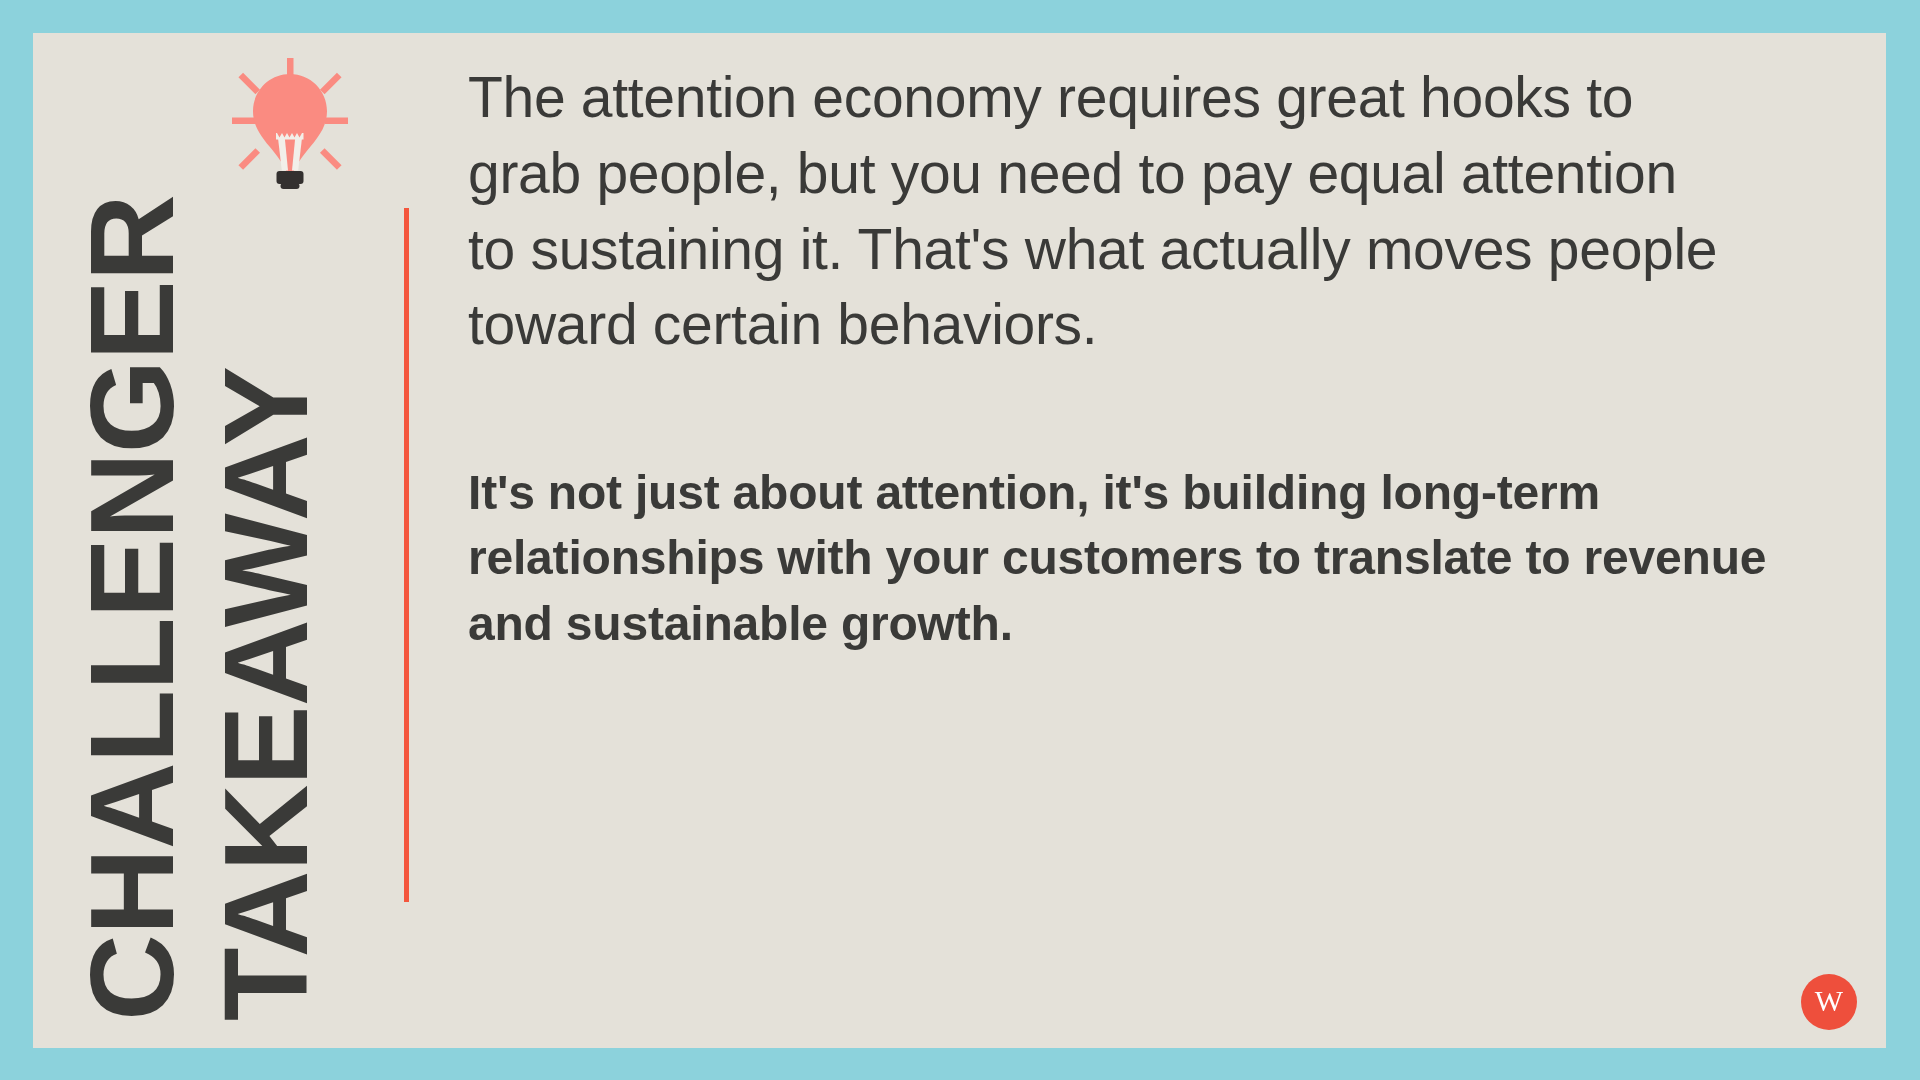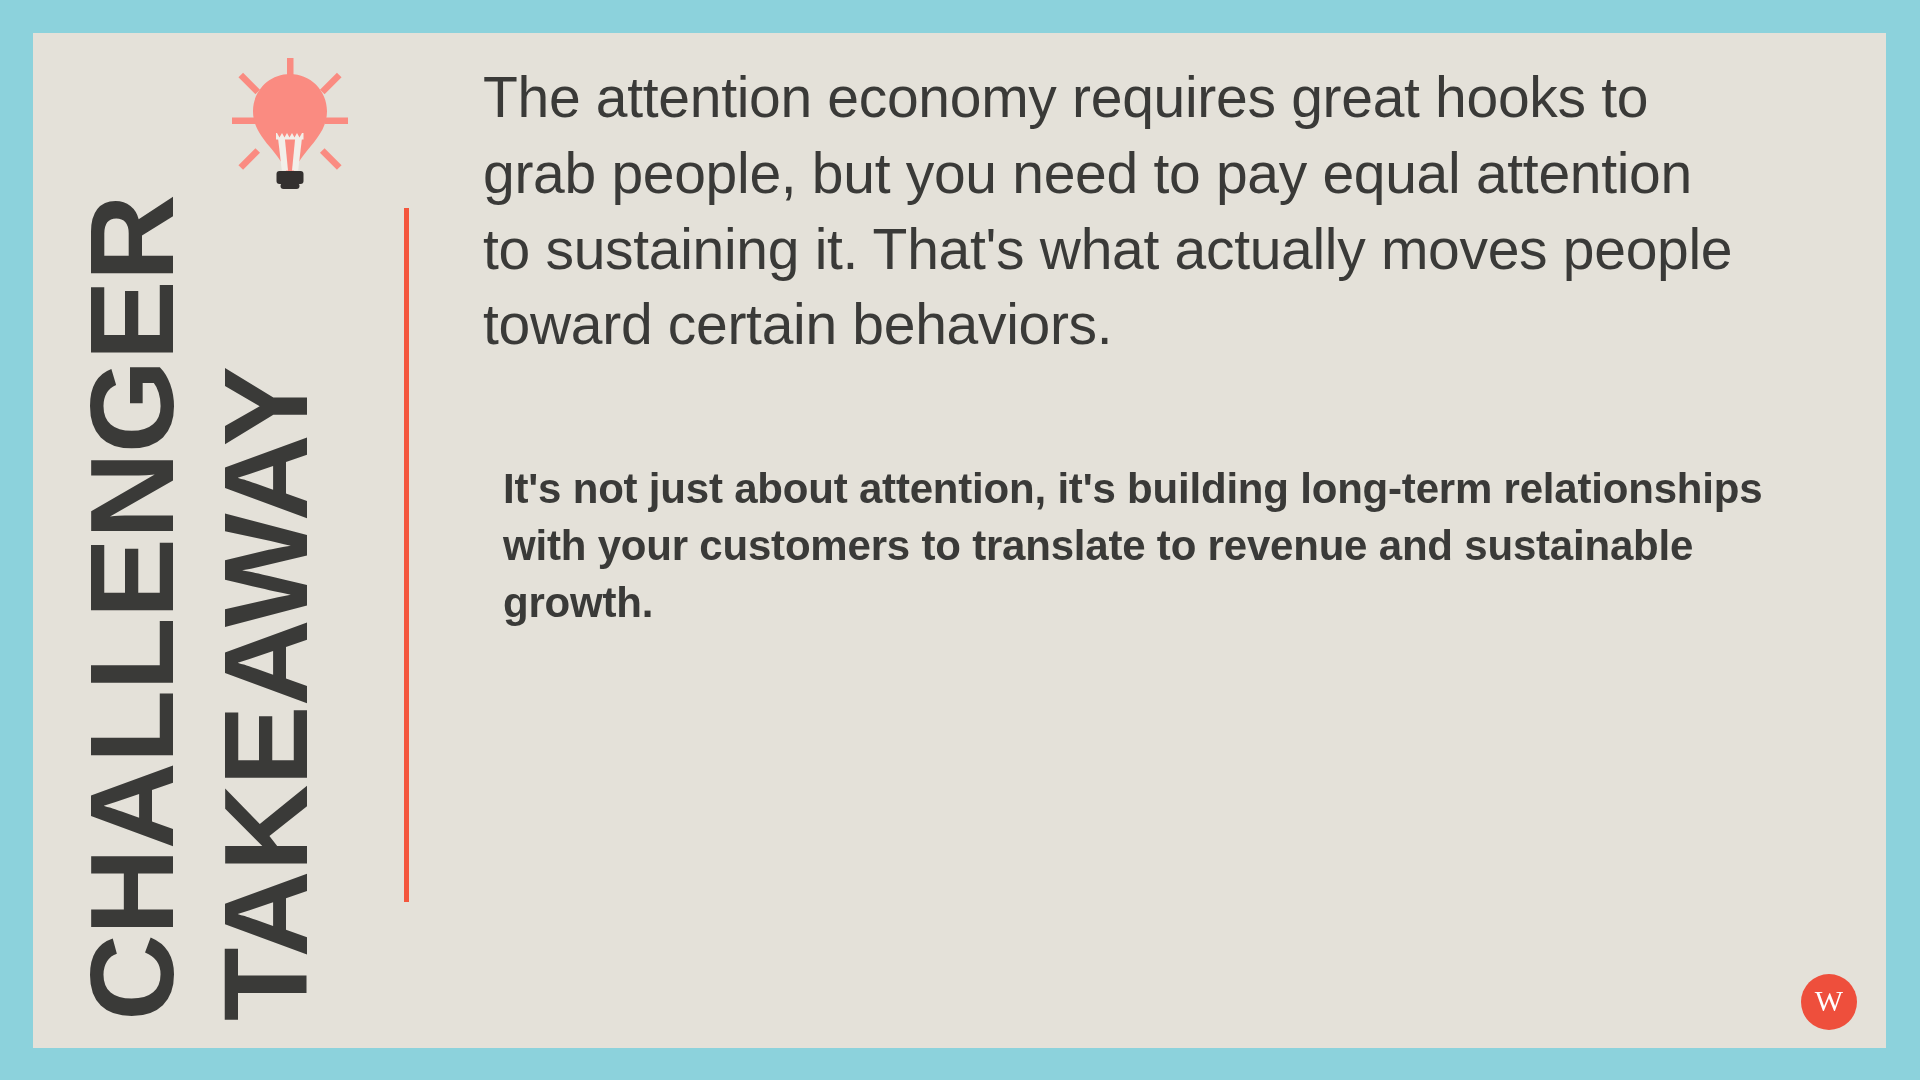--- a/index.html
+++ b/index.html
@@ -69,40 +69,39 @@
   #divider {
     position:absolute;
     left:404px; top:208px;
     width:5px; height:694px;
     background:#F4563D;
   }
 
   
   #copy {
     position:absolute;
-    left:483px; top:60px;
+    left:468px; top:60px;
     width:1320px;
   }
   #para-lede {
     font-size:57px;
     line-height:1.33;
     color:#3A3A38;
     font-weight:400;
     letter-spacing:-0.3px;
     max-width:1270px;
   }
   #para-punch {
     margin-top:97px;
-    font-size:42px;
+    font-size:48px;
     line-height:1.36;
     color:#3A3A38;
     font-weight:bold;
     letter-spacing:-0.2px;
     max-width:1330px;
-    margin-left:20px;
   }
 
   
   #brand-badge {
     position:absolute;
     left:1801px; top:974px;
     width:56px; height:56px;
     border-radius:50%;
     background:#EE4F3C;
     display:flex;

